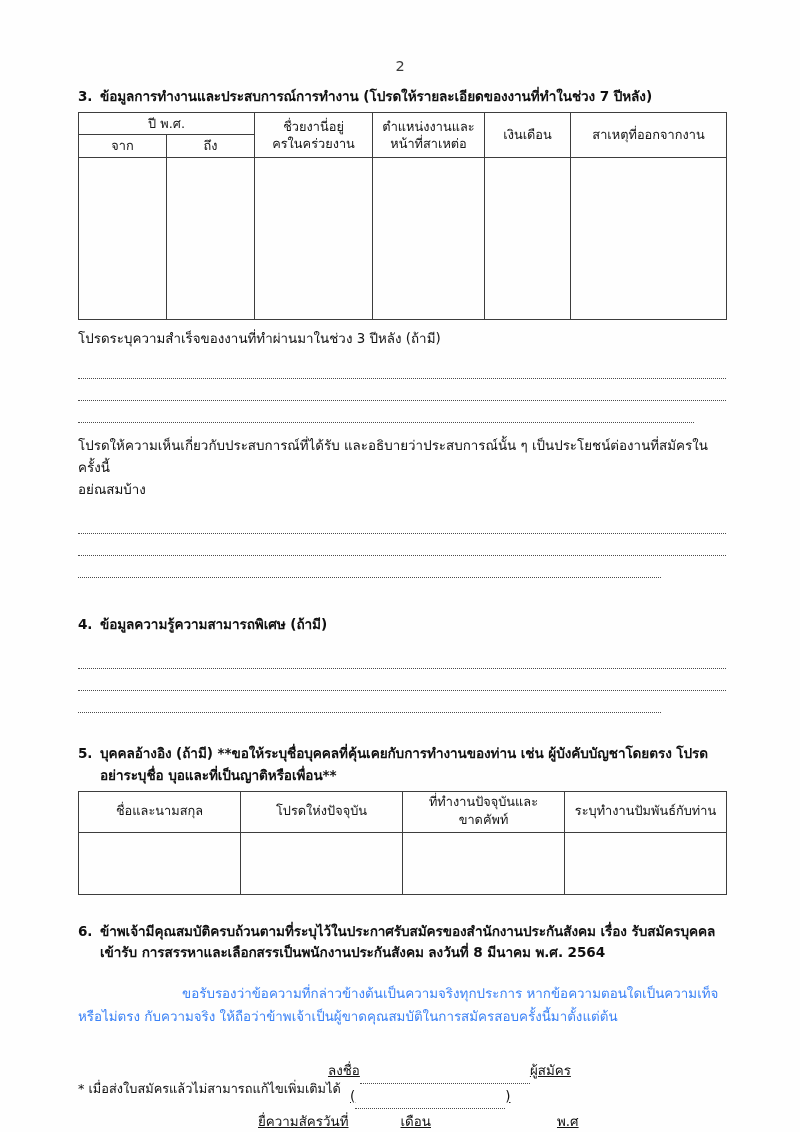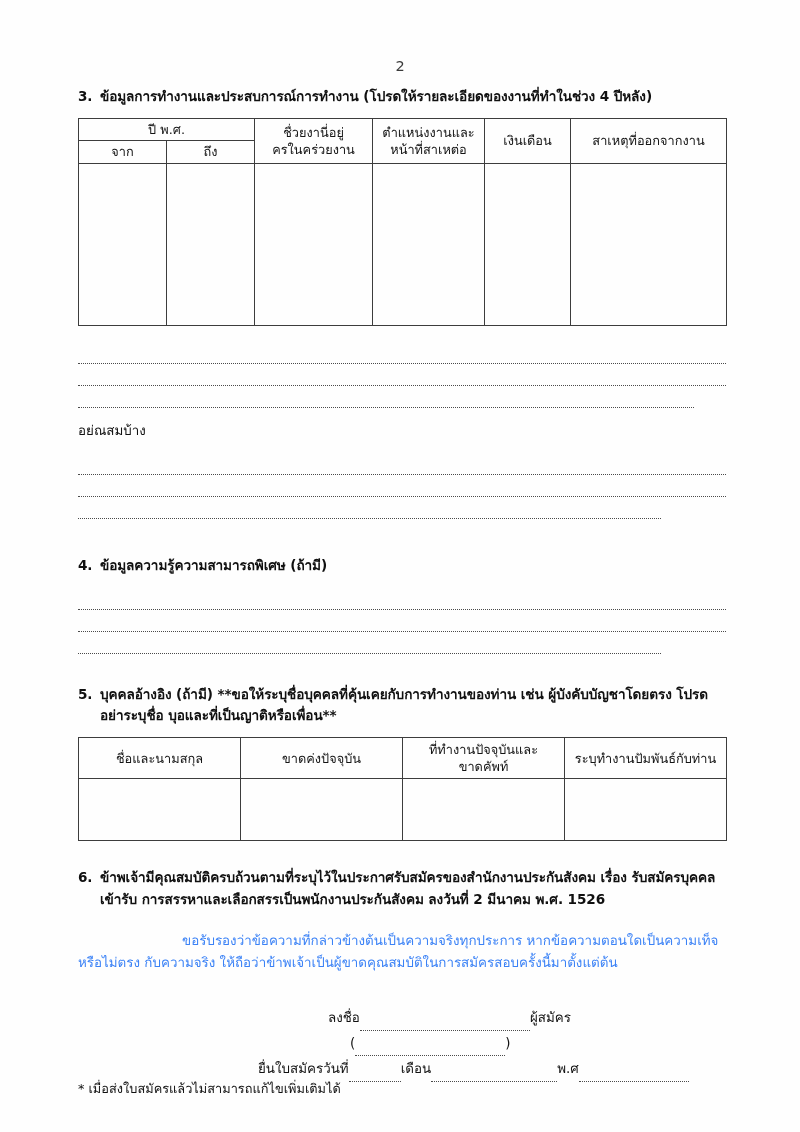--- a/index.html
+++ b/index.html
@@ -57,38 +57,38 @@
     font-weight: bold;
   }
   .section-heading .txt {
     flex: 1 1 auto;
   }
 
   
   table.form-table {
     border-collapse: collapse;
     width: 648px;
-    margin-top: 11px;
+    margin-top: 5px;
     table-layout: fixed;
     border-radius: 26px;
   }
   table.form-table td, table.form-table th {
     border: 1px solid #3d3d3d;
     font-weight: normal;
     font-size: 12.8px;
     text-align: center;
     vertical-align: middle;
     color: #141414;
     padding: 2px 3px;
     line-height: 1.35;
   }
   .t1-head-top { height: 20px; }
   .t1-head-bot { height: 21px; }
   .t1-body { height: 162px; }
-  .t2-head { height: 41px; }
+  .t2-head { height: 41px; font-family: Liberation Serif, serif; }
   .t2-body { height: 62px; }
 
   
   .dotline {
     border-bottom: 1.6px dotted #4a4a4a;
     height: 0;
   }
   .dotrow { height: 22px; display: flex; align-items: flex-end; }
   .dotrow .dotline { width: 100%; }
   .dotrow.short .dotline { width: 95%; }
@@ -115,21 +115,21 @@
   .spacer-36 { height: 36px; }
 
   
   .sig-block {
     margin-top: 30px;
     padding-left: 250px;
     font-size: 13.4px;
     color: #111111;
     line-height: 1.9;
   }
-  .sig-row { white-space: nowrap; }
+  .sig-row { white-space: nowrap; text-decoration: underline; }
   .dots-inline {
     display: inline-block;
     border-bottom: 1.6px dotted #4a4a4a;
     vertical-align: bottom;
     height: 13px;
   }
   .w-sig { width: 170px; }
   .w-paren { width: 150px; }
   .w-day { width: 52px; }
   .w-month { width: 126px; }
@@ -150,21 +150,21 @@
 
 <div class="page">
   <div class="sheet">
 
     <div class="page-number">2</div>
 
     <div class="content">
 
       <div class="section-heading">
         <span class="num">3.</span>
-        <span class="txt">ข้อมูลการทำงานและประสบการณ์การทำงาน (โปรดให้รายละเอียดของงานที่ทำในช่วง 4 ปีหลัง)</span>
+        <span class="txt">ข้อมูลการทำงานและประสบการณ์การทำงาน (โปรดให้รายละเอียดของงานที่ทำในช่วง 7 ปีหลัง)</span>
       </div>
 
       <table class="form-table">
         <colgroup>
           <col style="width:88px">
           <col style="width:88px">
           <col style="width:118px">
           <col style="width:112px">
           <col style="width:86px">
           <col style="width:156px">
@@ -195,35 +195,37 @@
             <td></td>
             <td></td>
             <td></td>
             <td></td>
           </tr>
         </tbody>
       </table>
 
       <div class="spacer-8"></div>
 
+      <div class="para">โปรดระบุความสำเร็จของงานที่ทำผ่านมาในช่วง 3 ปีหลัง (ถ้ามี)</div>
 
       <div class="spacer-8"></div>
 
       <div class="dotrow">
           <span class="dotline"></span>
         </div>
       <div class="dotrow">
           <span class="dotline"></span>
         </div>
       <div class="dotrow short">
           <span class="dotline"></span>
         </div>
 
       <div class="spacer-12"></div>
 
+      <div class="para">โปรดให้ความเห็นเกี่ยวกับประสบการณ์ที่ได้รับ และอธิบายว่าประสบการณ์นั้น ๆ เป็นประโยชน์ต่องานที่สมัครในครั้งนี้</div>
       <div class="para">อย่ณสมบ้าง</div>
 
       <div class="spacer-12"></div>
 
       <div class="dotrow">
           <span class="dotline"></span>
         </div>
       <div class="dotrow">
           <span class="dotline"></span>
         </div>
@@ -266,21 +268,21 @@
           <col style="width:162px">
           <col style="width:162px">
           <col style="width:162px">
         </colgroup>
         <thead>
           <tr class="t2-head">
             <th>
               <div>ชื่อและนามสกุล</div>
             </th>
             <th>
-              <div>ขาดค่งปัจจุบัน</div>
+              <div>โปรดให่งปัจจุบัน</div>
             </th>
             <th>
               <div>ที่ทำงานปัจจุบันและ</div>
               <div>ขาดคัพท์</div>
             </th>
             <th>
               <div>ระบุทำงานปัมพันธ์กับท่าน</div>
             </th>
           </tr>
         </thead>
@@ -293,40 +295,40 @@
           </tr>
         </tbody>
       </table>
 
       <div class="spacer-26"></div>
 
       <div class="section-heading">
         <span class="num">6.</span>
         <span class="txt">
           <span>ข้าพเจ้ามีคุณสมบัติครบถ้วนตามที่ระบุไว้ในประกาศรับสมัครของสำนักงานประกันสังคม เรื่อง รับสมัครบุคคลเข้ารับ</span>
-          <span>การสรรหาและเลือกสรรเป็นพนักงานประกันสังคม ลงวันที่ 2 มีนาคม พ.ศ. 1526</span>
+          <span>การสรรหาและเลือกสรรเป็นพนักงานประกันสังคม ลงวันที่ 8 มีนาคม พ.ศ. 2564</span>
         </span>
       </div>
 
       <div class="spacer-20"></div>
 
       <div class="body-text">
         <span class="first-indent"></span><span>ขอรับรองว่าข้อความที่กล่าวข้างต้นเป็นความจริงทุกประการ หากข้อความตอนใดเป็นความเท็จ หรือไม่ตรง</span>
         <span>กับความจริง ให้ถือว่าข้าพเจ้าเป็นผู้ขาดคุณสมบัติในการสมัครสอบครั้งนี้มาตั้งแต่ต้น</span>
       </div>
 
       <div class="sig-block">
         <div class="sig-row">
           <span>ลงชื่อ</span><span class="dots-inline w-sig"></span><span>ผู้สมัคร</span>
         </div>
         <div class="sig-row paren">
           <span>(</span><span class="dots-inline w-paren"></span><span>)</span>
         </div>
         <div class="sig-row submit">
-          <span>ยื่นใบสมัครวันที่</span><span class="dots-inline w-day"></span><span>เดือน</span><span class="dots-inline w-month"></span><span>พ.ศ</span><span class="dots-inline w-year"></span>
+          <span>ยื่ความสัครวันที่</span><span class="dots-inline w-day"></span><span>เดือน</span><span class="dots-inline w-month"></span><span>พ.ศ</span><span class="dots-inline w-year"></span>
         </div>
       </div>
 
     </div>
 
     <div class="footnote">* เมื่อส่งใบสมัครแล้วไม่สามารถแก้ไขเพิ่มเติมได้</div>
 
   </div>
 </div>
 

